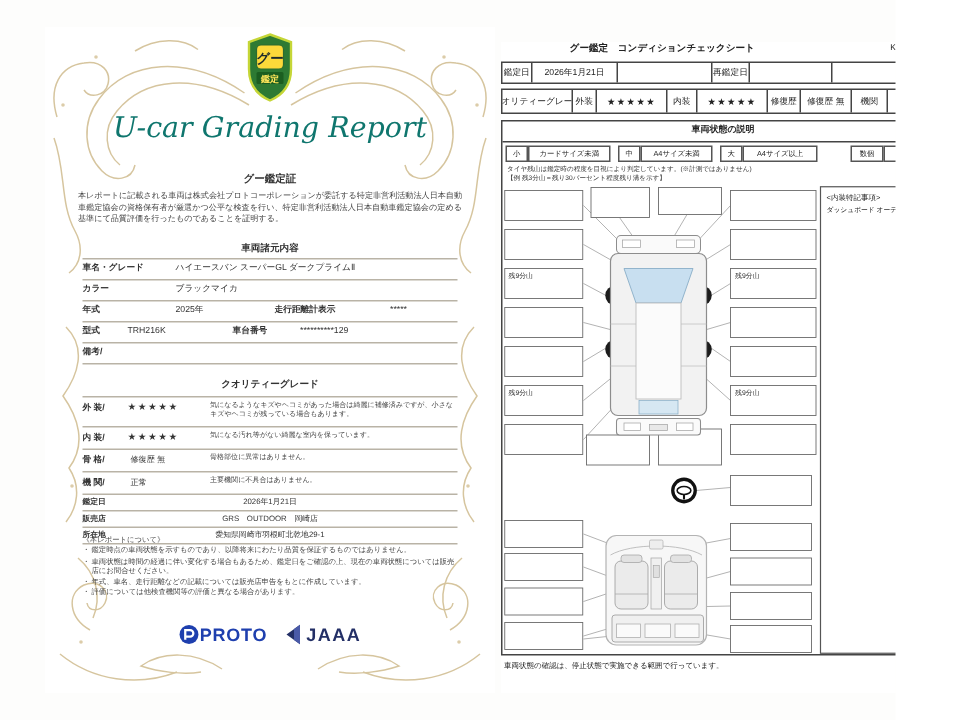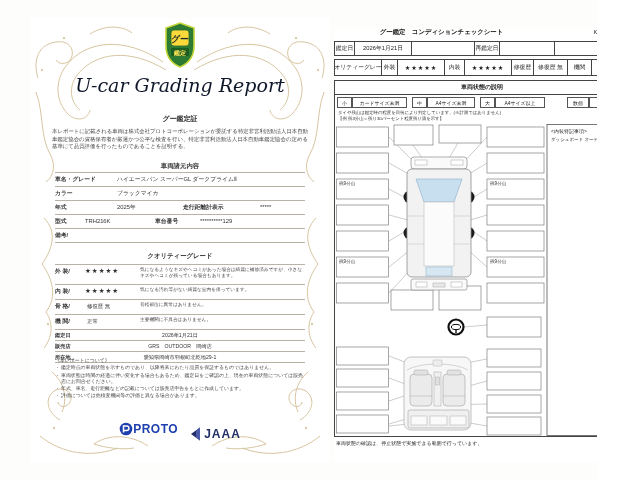--- a/index.html
+++ b/index.html
@@ -4,21 +4,21 @@
 <style>
   html,body{margin:0;padding:0;background:#fff;}
   .canvas{position:relative;width:597px;height:480px;background:#fdfdfc;overflow:hidden;
           font-family:"Liberation Sans",sans-serif;color:#222;}
   
   .ldoc{position:absolute;left:30px;top:18px;width:300px;height:444px;background:#fff;}
   .ldoc .deco{position:absolute;left:0;top:0;width:300px;height:444px;}
   .lcontent{position:absolute;left:0;top:0;width:300px;height:444px;}
   .badge{position:absolute;left:133px;top:4px;width:34px;height:46px;}
   .ltitle{position:absolute;left:0;top:56px;width:300px;text-align:center;
-          font-family:"DejaVu Serif",serif;font-style:italic;font-size:19px;color:#0f172a;}
+          font-family:"DejaVu Serif",serif;font-style:italic;font-size:19px;color:#0f766e;}
   .lsub{position:absolute;left:0;top:96px;width:300px;text-align:center;font-size:7px;font-weight:bold;color:#333;}
   .lintro{position:absolute;left:22px;top:110px;width:256px;font-size:5.4px;line-height:1.42;color:#444;text-align:justify;}
   .ltable{position:absolute;left:25px;top:142px;width:250px;font-size:5.8px;color:#333;}
   .ttitle{height:12px;line-height:12px;text-align:center;font-weight:bold;font-size:6.4px;}
   .trow{position:relative;height:13px;line-height:13px;border-top:1px solid #b9b3a6;}
   .trow span{position:absolute;top:0;white-space:nowrap;}
   .tend{border-top:1px solid #b9b3a6;height:0;}
   .gtitle{position:absolute;left:0;top:234px;width:300px;text-align:center;font-size:6.4px;font-weight:bold;color:#333;}
   .gtable{position:absolute;left:25px;top:246px;width:250px;color:#333;}
   .grow{position:relative;border-top:1px solid #b9b3a6;}
@@ -31,21 +31,21 @@
   .irow .iv{position:absolute;left:50px;width:150px;text-align:center;}
   .iend{border-top:1px solid #b9b3a6;}
   .labout{position:absolute;left:25px;top:340px;width:252px;font-size:4.9px;line-height:1.28;color:#444;}
   .labout .ab-title{margin-bottom:1px;}
   .labout ul{margin:0;padding:0;list-style:none;}
   .labout li{padding-left:6px;position:relative;margin-bottom:1px;}
   .labout li::before{content:"・";position:absolute;left:0;}
   .llogos{position:absolute;left:0;top:398px;width:300px;display:flex;justify-content:center;align-items:center;gap:12px;}
   .proto{display:flex;align-items:center;gap:0;}
   .proto .ptxt{font-size:12px;font-weight:800;color:#1e3fae;letter-spacing:.5px;}
-  .jaaa{display:flex;align-items:center;gap:3px;margin-top:11px;}
+  .jaaa{display:flex;align-items:center;gap:3px;}
   .jaaa .jtxt{font-size:12px;font-weight:800;color:#232f66;letter-spacing:1px;}
   
   .rdoc{position:absolute;left:334px;top:28px;width:297px;height:434px;background:#fff;font-size:5.8px;color:#222;}
   .rtitle{position:absolute;left:0;top:0;width:215px;text-align:center;font-size:6.4px;font-weight:bold;}
   .rno{position:absolute;right:2px;top:1px;font-size:5.6px;}
   .rt1{position:absolute;left:0;top:13px;width:296px;height:15px;display:flex;border:1px solid #444;box-sizing:border-box;}
   .rt2{position:absolute;left:0;top:31px;width:296px;height:17px;display:flex;border:1px solid #444;box-sizing:border-box;}
   .rcell{border-right:1px solid #444;box-sizing:border-box;display:flex;align-items:center;justify-content:center;
          white-space:nowrap;overflow:hidden;}
   .rcell:last-child{border-right:none;}

